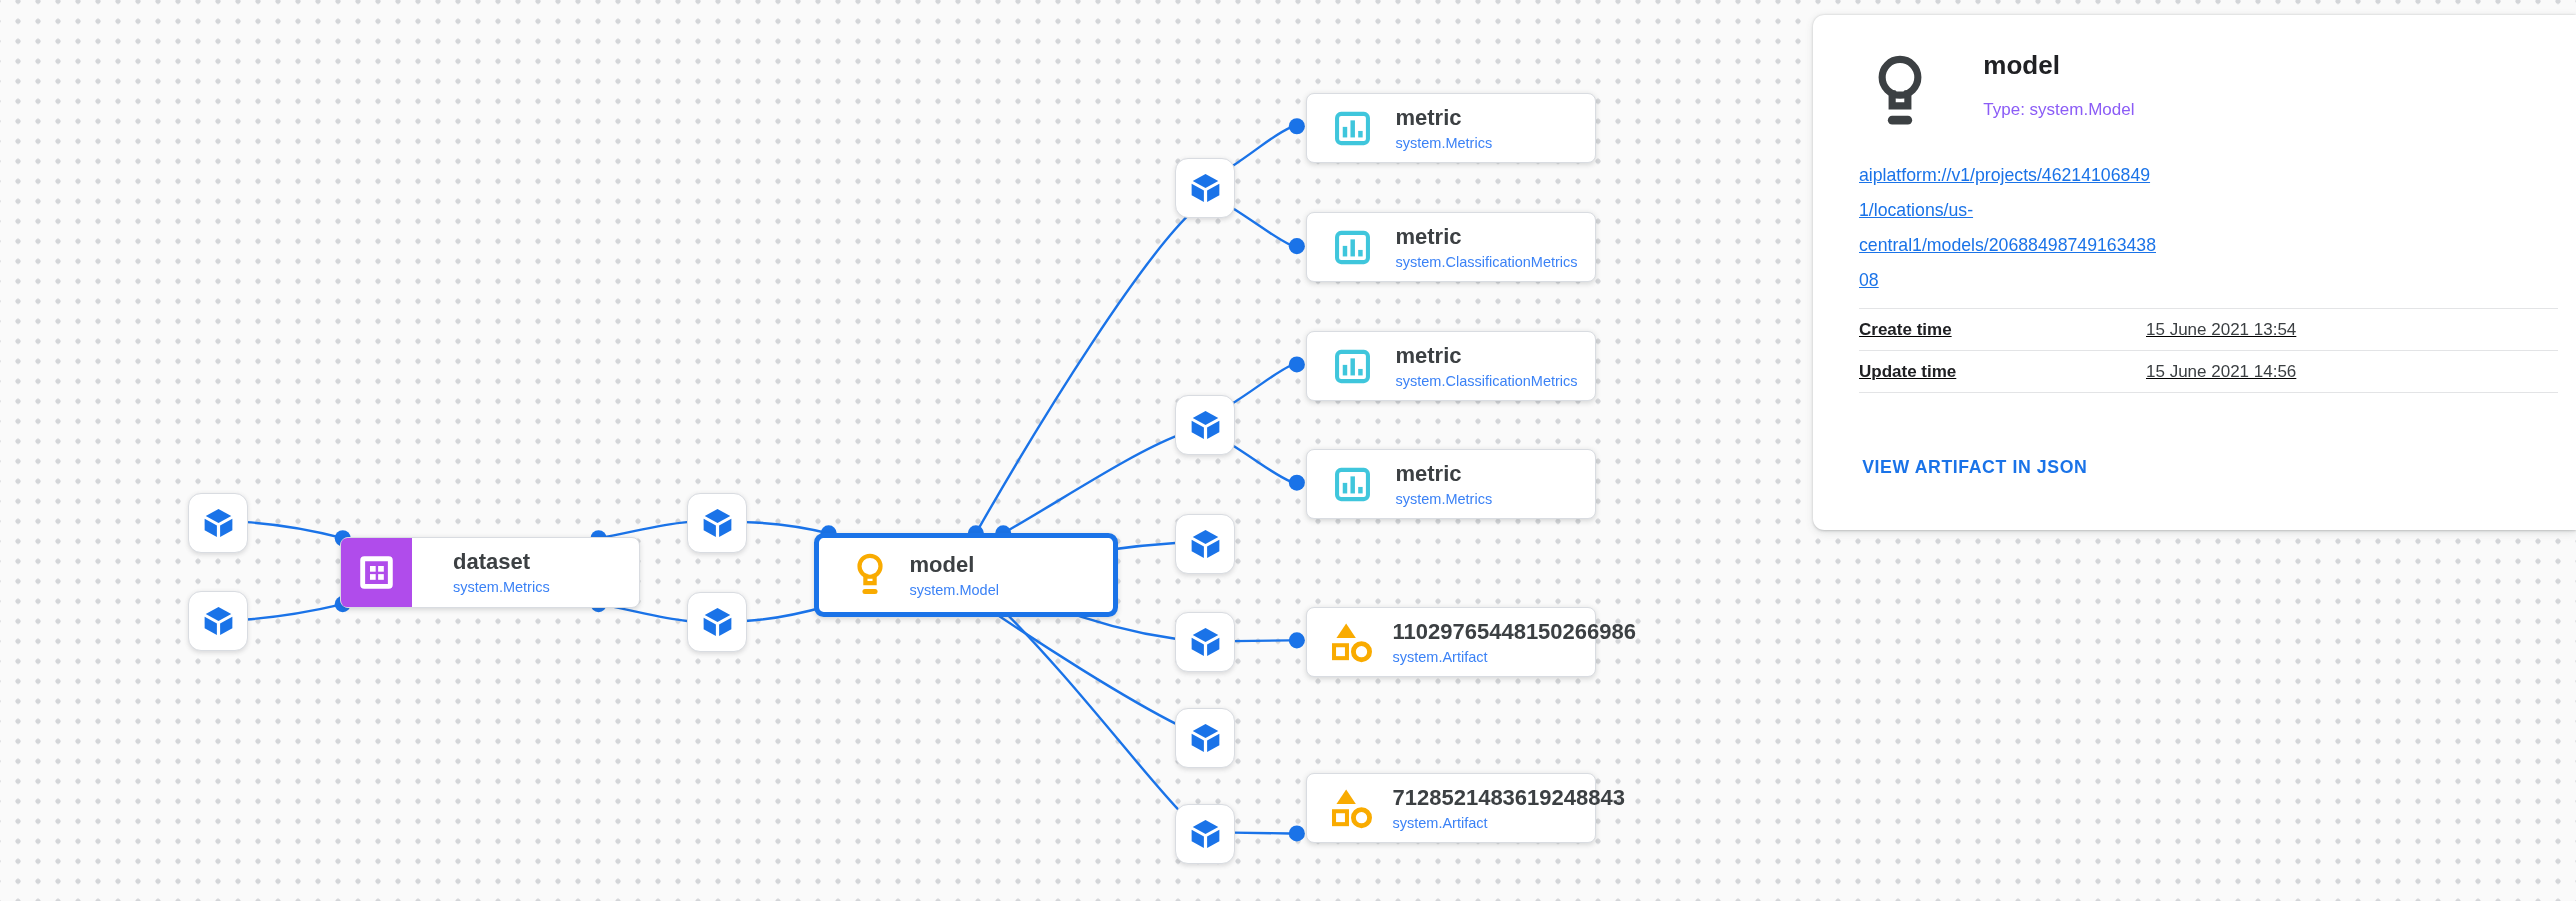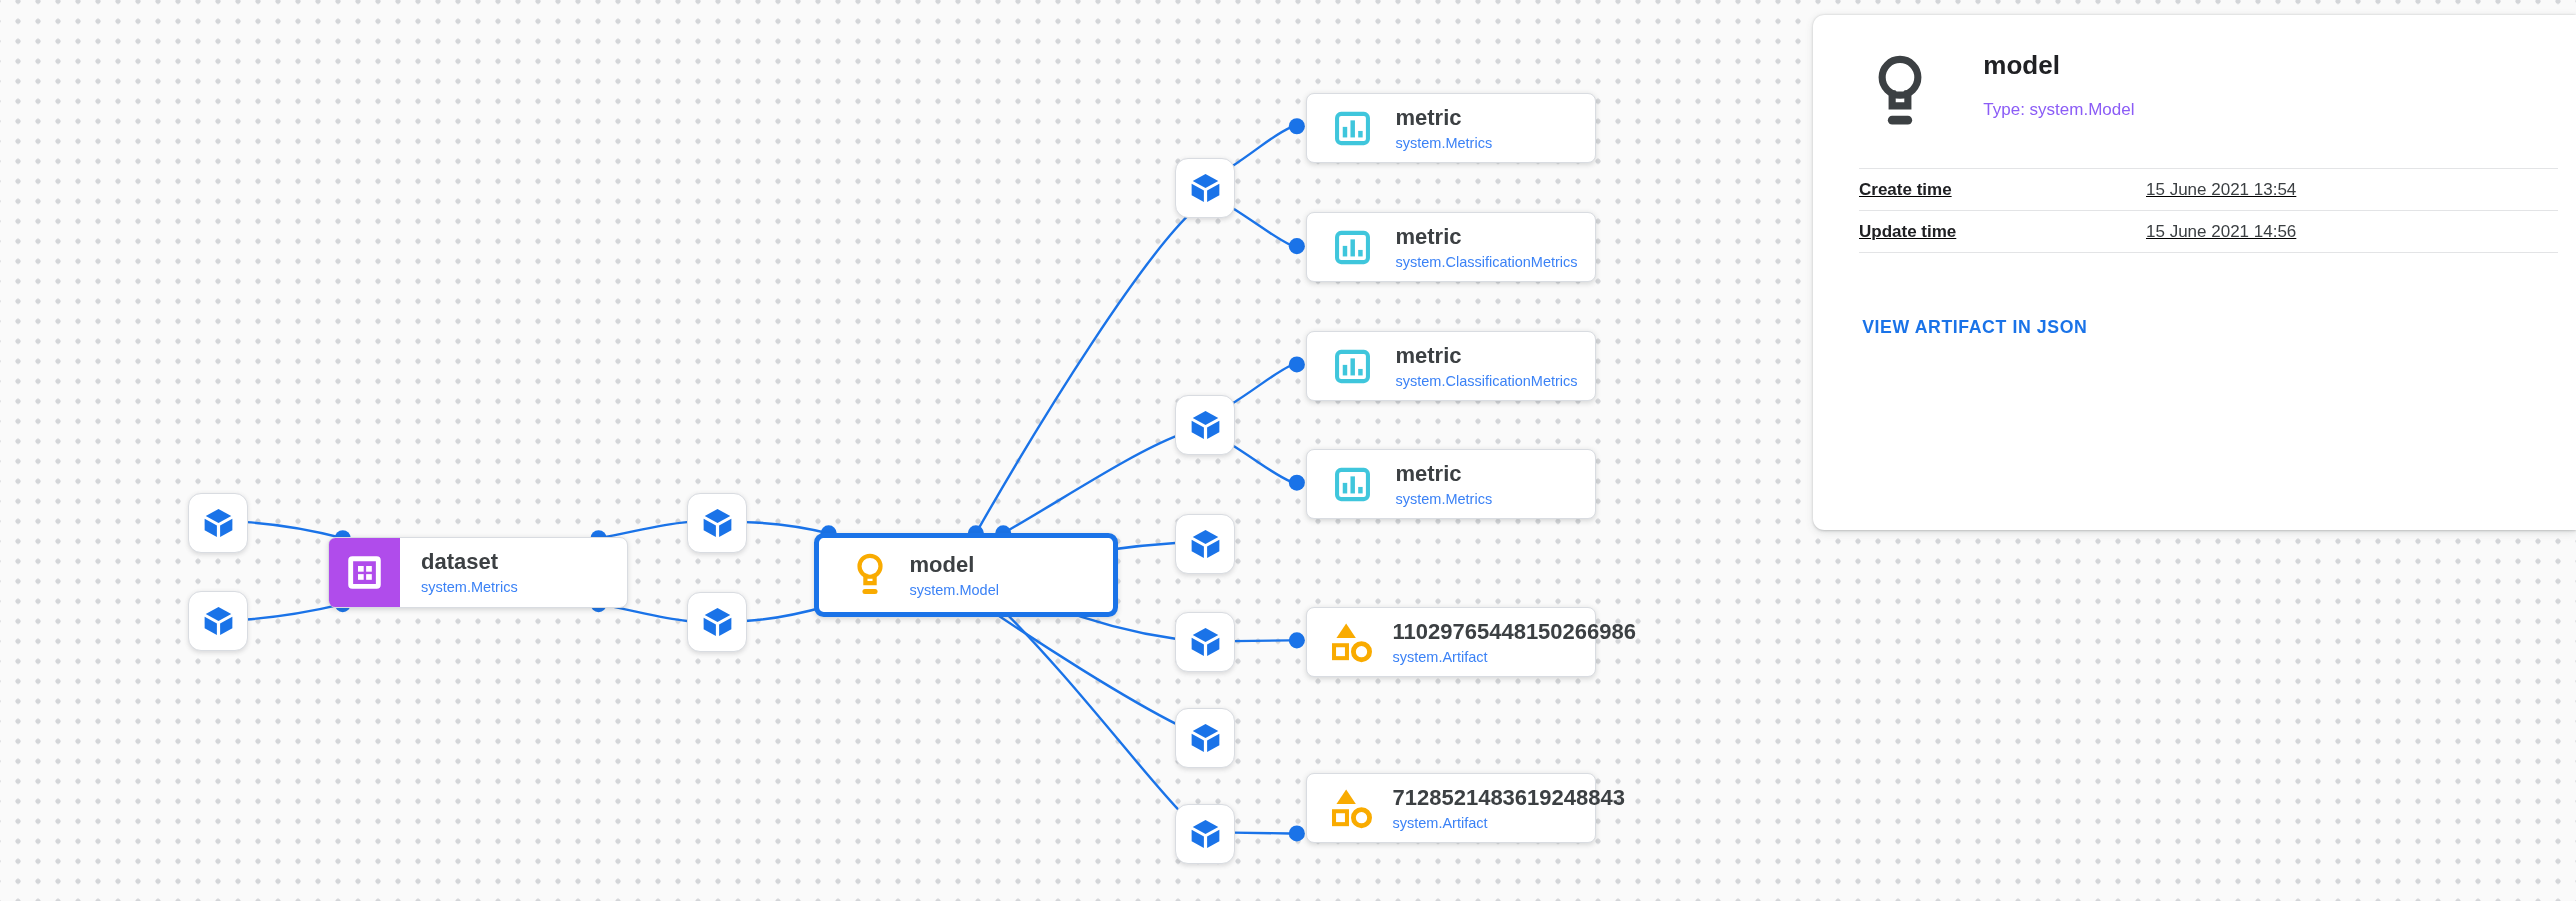--- a/index.html
+++ b/index.html
@@ -22,21 +22,21 @@
   
   .card{position:absolute;background:#fff;border:1.6px solid #d9dce1;border-radius:8px;
     box-shadow:0 1.6px 4.8px rgba(60,64,67,.18);z-index:2;display:flex;align-items:center;cursor:pointer;}
   .card .texts{display:flex;flex-direction:column;justify-content:center;line-height:1.25;}
   .card .title{font-size:22px;font-weight:bold;color:#3c4043;white-space:nowrap;}
   .card .subtitle{font-size:14.5px;color:#3b82f6;white-space:nowrap;margin-top:2.4px;}
 
   .target{left:1306px;width:288px;height:68px;}
   .target .icon-wrap{margin:0 21px 0 22.5px;display:flex;align-items:center;}
 
-  .dataset-card{left:328px;top:537px;width:298px;height:69px;}
+  .dataset-card{left:340px;top:537px;width:298px;height:69px;gap:20px;}
   .dataset-card .color-block{width:71px;height:100%;background:#b04ceb;border-radius:6.4px 0 0 6.4px;
     display:flex;align-items:center;justify-content:center;flex:none;}
   .dataset-card .texts{margin-left:21px;}
 
   .model-card{left:814px;top:533px;width:294px;height:74px;border:5.6px solid #1a73e8;border-radius:9.7px;}
   .model-card .icon-wrap{margin:0 22.5px 0 34px;display:flex;align-items:center;}
 
   
   .panel{position:absolute;left:1813px;top:14.5px;width:763px;height:515px;background:#fff;
     border-radius:11.3px 0 0 11.3px;box-shadow:0 0.8px 2.4px rgba(60,64,67,.25),0 2.4px 8px rgba(60,64,67,.12);
@@ -318,20 +318,26 @@
         <line x1="14.5" y1="47" x2="25.5" y2="47" stroke="#3c4043" stroke-width="6" stroke-linecap="round"></line>
       </svg>
       <div class="head-texts">
         <div class="panel-title">model</div>
         <div class="panel-type">Type: system.Model</div>
       </div>
     </div>
 
     <div class="rows">
       <div class="prow prow-uri">
+        <span class="pvalue" title="aiplatform://v1/projects/462141068491/locations/us-central1/models/2068849874916343808">
+          <a class="uri-link">aiplatform://v1/projects/46214106849</a>
+          <a class="uri-link">1/locations/us-</a>
+          <a class="uri-link">central1/models/20688498749163438</a>
+          <a class="uri-link">08</a>
+        </span>
       </div>
       <div class="prow prow-time">
         <span class="plabel">Create time</span>
         <span class="pvalue">15 June 2021 13:54</span>
       </div>
       <div class="prow prow-time">
         <span class="plabel">Update time</span>
         <span class="pvalue">15 June 2021 14:56</span>
       </div>
     </div>

